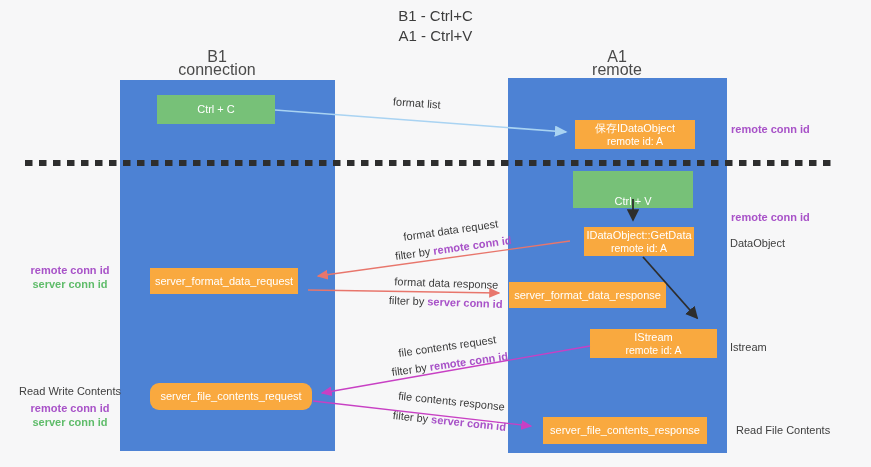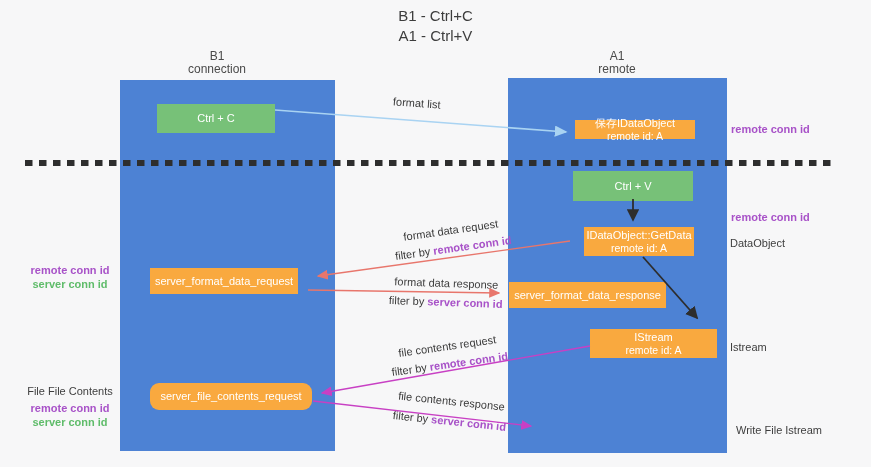--- a/index.html
+++ b/index.html
@@ -16,21 +16,21 @@
   .abs{position:absolute;}
   .title{
     left:0;right:0;top:6px;
     text-align:center;
     font-size:15px;line-height:20px;
     color:var(--darkText,#3d3d3d);
   }
   .col-header{
     top:50px;width:120px;
     text-align:center;
-    font-size:12px;line-height:13px;
+    font-size:16px;line-height:13px;
     color:#4a4a4a;
   }
   .lifeline{
     background:var(--columnBlue,#4d82d4);
   }
   .box{
     display:flex;align-items:center;justify-content:center;
     flex-direction:column;
     color:#ffffff;
     font-size:11px;line-height:13px;
@@ -87,30 +87,30 @@
     <div>connection</div>
   </div>
   <div class="abs col-header" style="left:557px;">
     <div>A1</div>
     <div>remote</div>
   </div>
 
   <div class="abs lifeline" style="left:120px;top:80px;width:215px;height:371px;"></div>
   <div class="abs lifeline" style="left:508px;top:78px;width:219px;height:375px;"></div>
 
-  <div class="abs box green" style="left:157px;top:104px;width:118px;height:29px;">
+  <div class="abs box green" style="left:157px;top:95px;width:118px;height:29px;">
     <div>Ctrl + C</div>
   </div>
 
-  <div class="abs box orange" style="left:575px;top:120px;width:120px;height:19px;">
+  <div class="abs box orange" style="left:575px;top:120px;width:120px;height:29px;">
     <div class="l1">保存IDataObject</div>
     <div class="l2">remote id: A</div>
   </div>
 
-  <div class="abs box green" style="left:573px;top:171px;width:120px;height:30px;">
+  <div class="abs box green" style="left:573px;top:171px;width:120px;height:37px;justify-content:flex-end;">
     <div>Ctrl + V</div>
   </div>
 
   <div class="abs box orange" style="left:584px;top:227px;width:110px;height:29px;">
     <div class="l1">IDataObject::GetData</div>
     <div class="l2">remote id: A</div>
   </div>
 
   <div class="abs box orange" style="left:150px;top:268px;width:148px;height:26px;">
     <div>server_format_data_request</div>
@@ -122,30 +122,33 @@
 
   <div class="abs box orange" style="left:590px;top:329px;width:127px;height:29px;">
     <div class="l1">IStream</div>
     <div class="l2">remote id: A</div>
   </div>
 
   <div class="abs box orange" style="left:150px;top:383px;width:162px;height:27px;border-radius:9px;">
     <div>server_file_contents_request</div>
   </div>
 
+  <div class="abs box orange" style="left:543px;top:417px;width:164px;height:27px;">
+    <div>server_file_contents_response</div>
+  </div>
 
   <div class="abs side-label purple" style="left:731px;top:123px;">remote conn id</div>
   <div class="abs side-label purple" style="left:731px;top:211px;">remote conn id</div>
   <div class="abs side-label" style="left:730px;top:237px;text-align:right;">DataObject</div>
   <div class="abs side-label" style="left:730px;top:341px;">Istream</div>
-  <div class="abs side-label" style="left:736px;top:424px;">Write File Istream</div>
+  <div class="abs side-label" style="left:736px;top:424px;">Read File Contents</div>
 
   <div class="abs side-label purple left-col-label" style="top:264px;">remote conn id</div>
   <div class="abs side-label greenlbl left-col-label" style="top:278px;">server conn id</div>
-  <div class="abs side-label left-col-label" style="top:385px;">File File Contents</div>
+  <div class="abs side-label left-col-label" style="top:385px;">Read Write Contents</div>
   <div class="abs side-label purple left-col-label" style="top:402px;">remote conn id</div>
   <div class="abs side-label greenlbl left-col-label" style="top:416px;">server conn id</div>
 
   <div class="abs arrow-label" style="left:393px;top:97px;transform:rotate(4deg);">format list</div>
 
   <div class="abs arrow-label" style="left:382px;top:221px;width:140px;line-height:18px;transform:rotate(-8deg);">
     <div>format data request</div>
     <div><span>filter by </span><span class="purple">remote conn id</span></div>
   </div>
 

